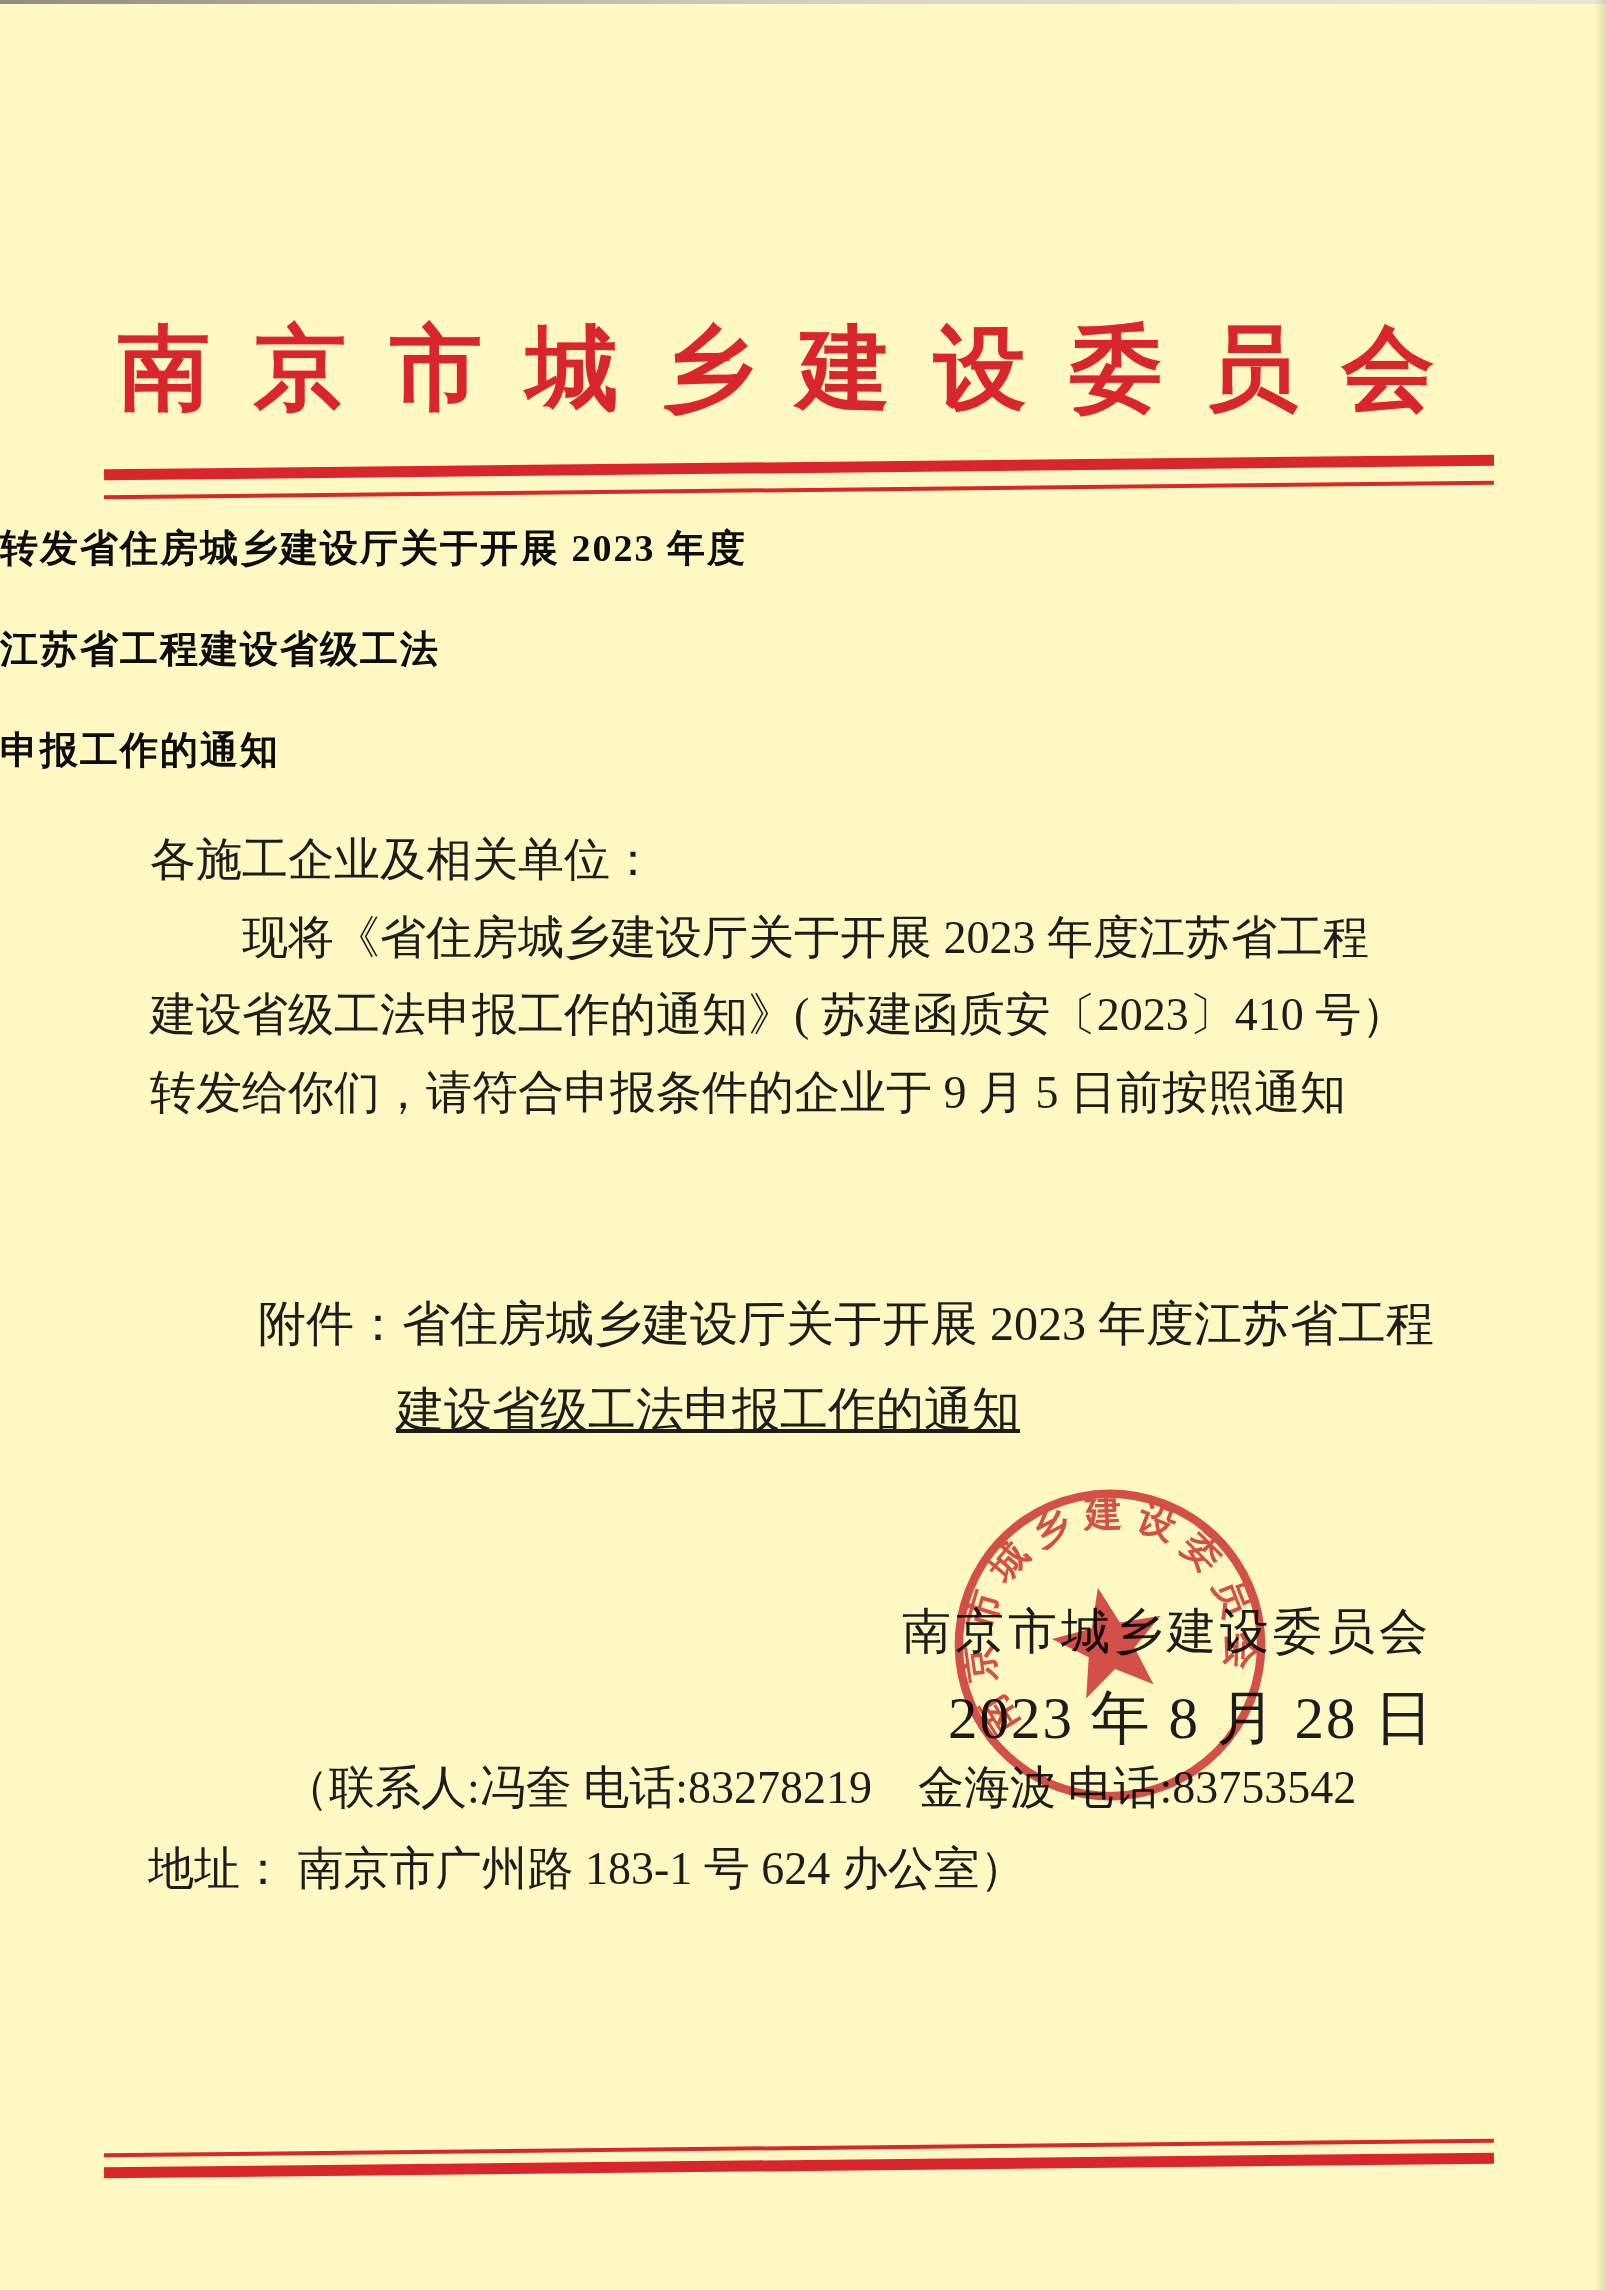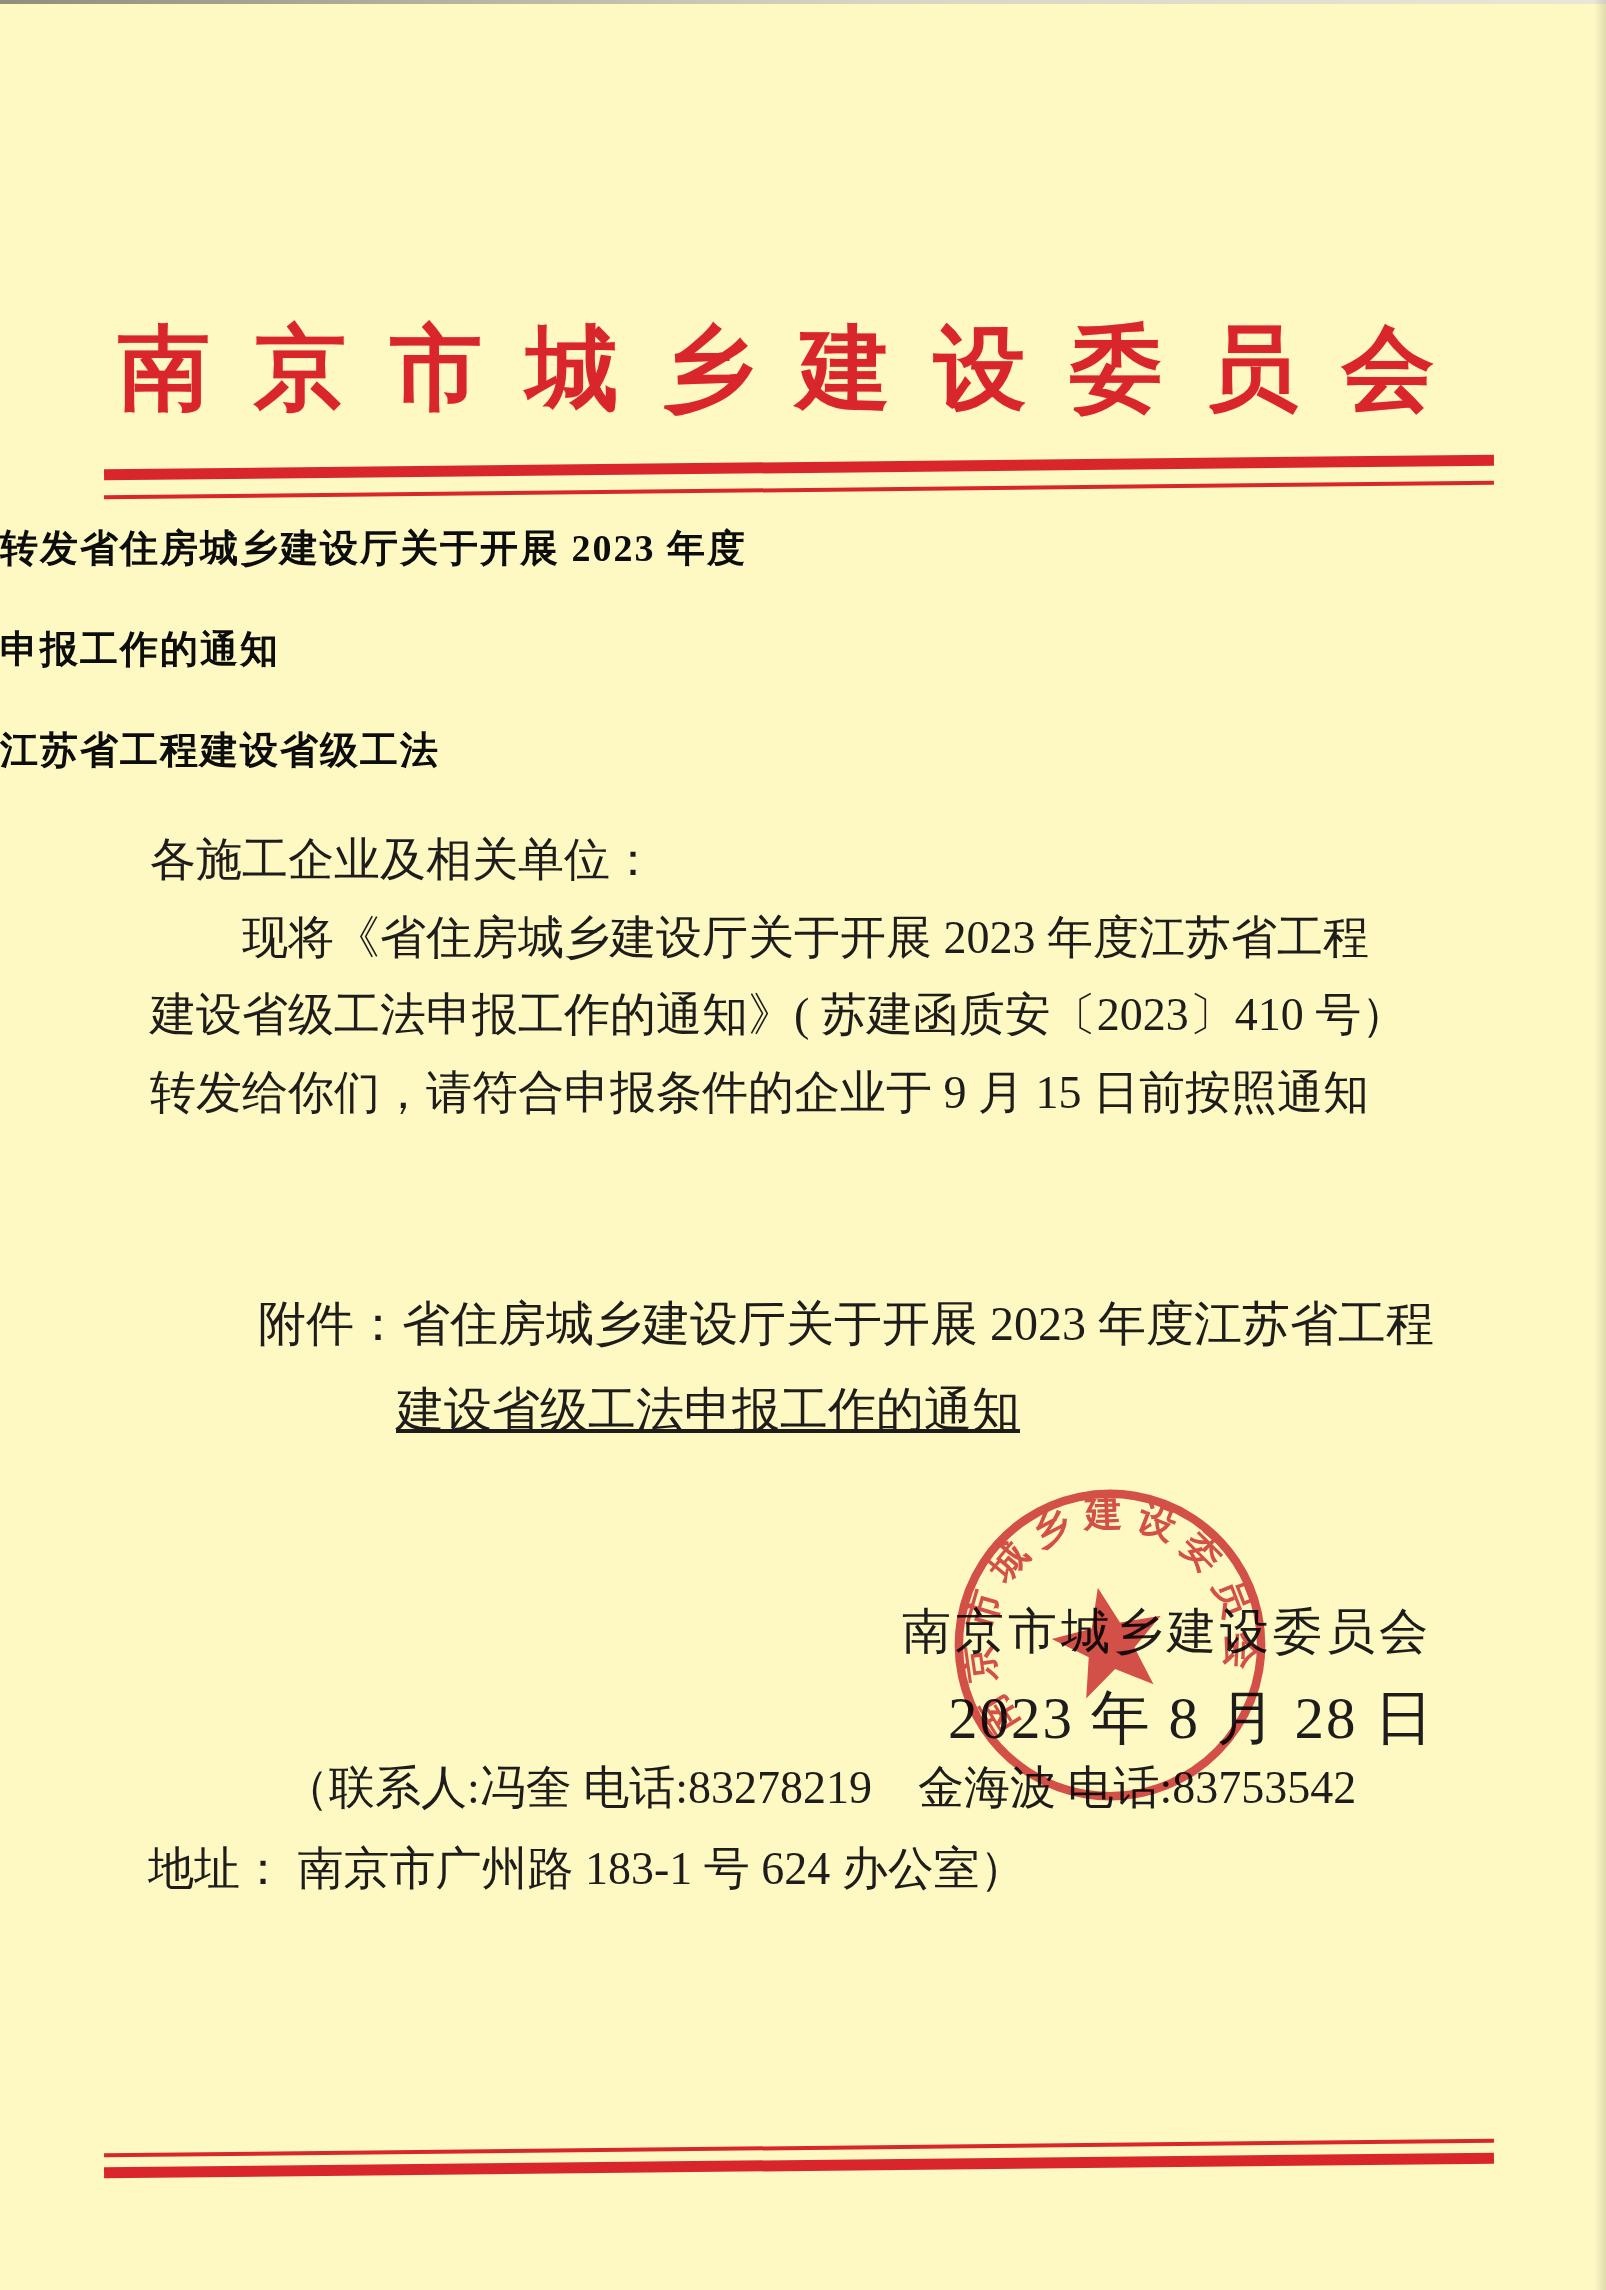--- a/index.html
+++ b/index.html
@@ -88,29 +88,29 @@
   <div class="scan-edge-top"></div>
   <div class="scan-edge-right"></div>
 
   <div class="org-header">南京市城乡建设委员会</div>
 
   <div class="rule rule-top-thick"></div>
   <div class="rule rule-top-thin"></div>
 
   <div class="doc-title">
     <div>转发省住房城乡建设厅关于开展 2023 年度</div>
+    <div>江苏省工程建设省级工法</div>
     <div>申报工作的通知</div>
-    <div>江苏省工程建设省级工法</div>
   </div>
 
   <div class="body-block">
     <div>各施工企业及相关单位：</div>
     <div class="indent-2em">现将《省住房城乡建设厅关于开展 2023 年度江苏省工程</div>
     <div>建设省级工法申报工作的通知》( 苏建函质安〔2023〕410 号）</div>
-    <div>转发给你们，请符合申报条件的企业于 9 月 15 日前按照通知</div>
+    <div>转发给你们，请符合申报条件的企业于 9 月 5 日前按照通知</div>
   </div>
 
   <div class="attachment-block">
     <div>附件：省住房城乡建设厅关于开展 2023 年度江苏省工程</div>
     <div class="attachment-line2">建设省级工法申报工作的通知</div>
   </div>
 
   <div class="signature-line">南京市城乡建设委员会</div>
   <div class="date-line">2023 年 8 月 28 日</div>
   <div class="contact-line">（联系人:冯奎 电话:83278219　金海波 电话:83753542</div>

